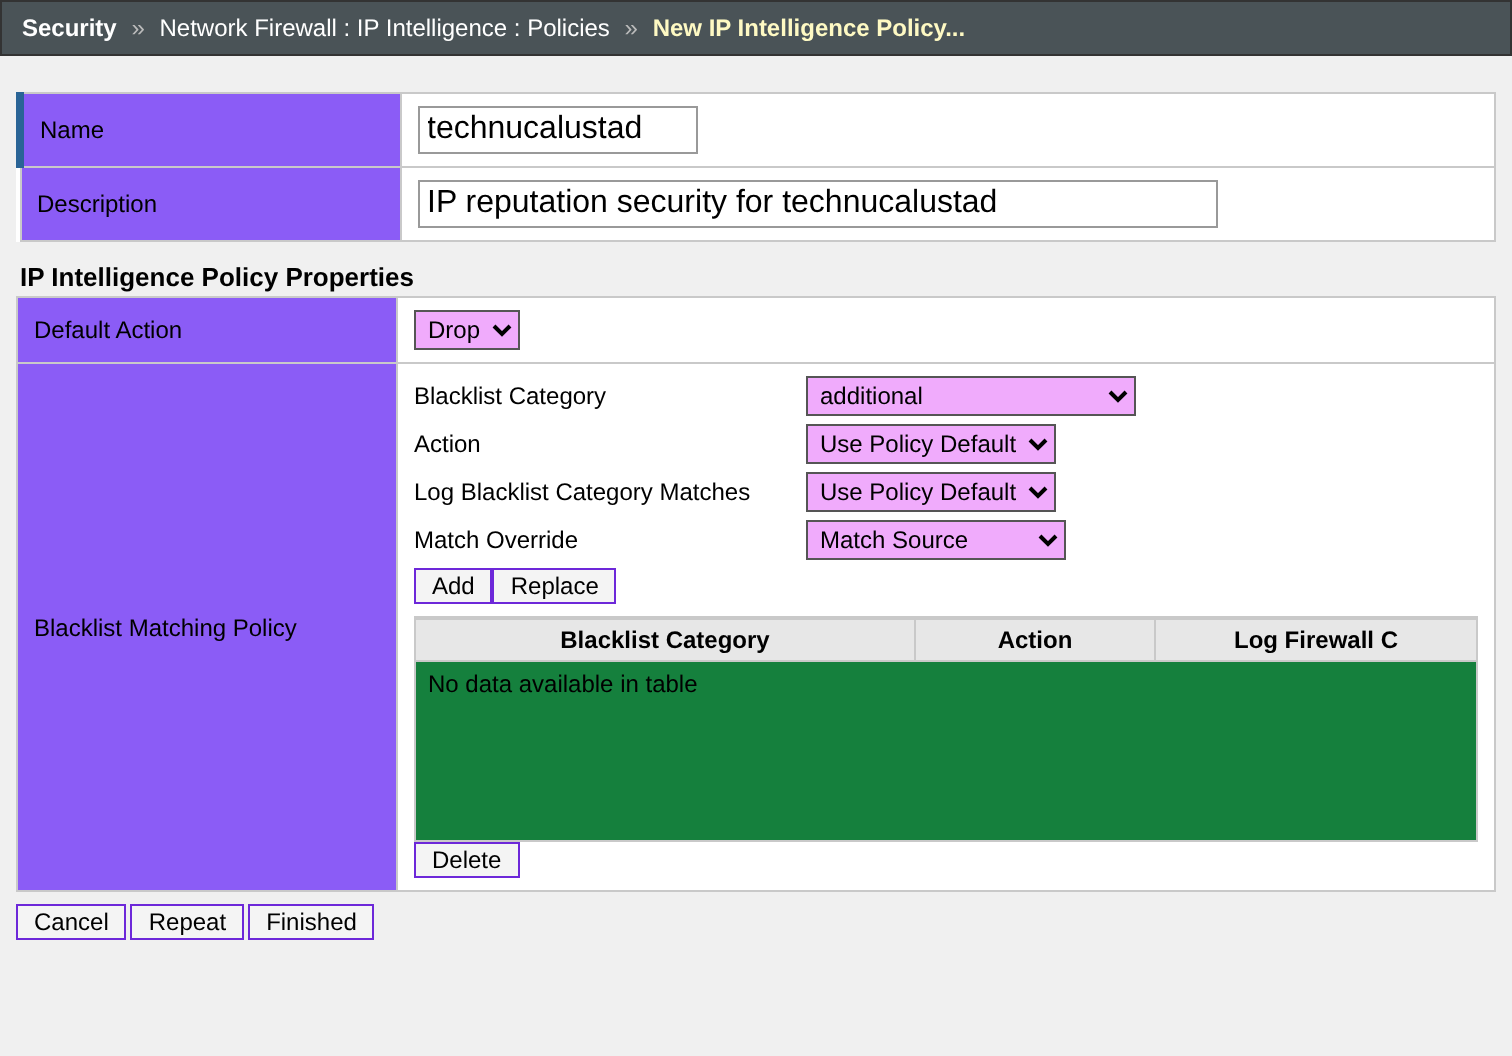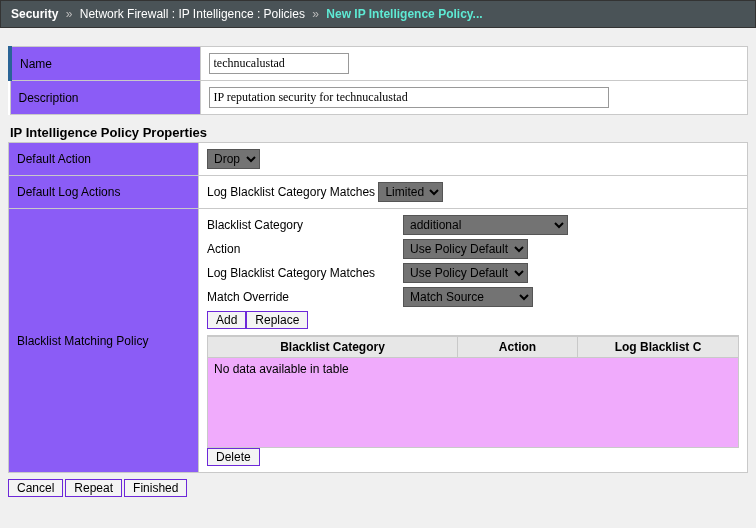--- a/index.html
+++ b/index.html
@@ -11,21 +11,21 @@
     color: #000;
   }
   .breadcrumb {
     background: #4a5357;
     color: #fff;
     padding: 6px 10px;
     font-size: 12px;
     border: 1px solid #333;
   }
   .breadcrumb .sep { color: #bbb; margin: 0 4px; }
-  .breadcrumb .current { color: #5eead4; font-weight: bold; }
+  .breadcrumb .current { color: #fef9c3; font-weight: bold; }
   .breadcrumb b { font-weight: bold; }
   .content { padding: 18px 8px 8px 8px; }
   .section-title {
     font-weight: bold;
     font-size: 13px;
     margin: 10px 0 2px 0;
     padding-left: 2px;
   }
   table.form {
     width: 100%;
@@ -41,30 +41,29 @@
     background: #8b5cf6;
     width: 190px;
     font-weight: normal;
     text-align: left;
     vertical-align: middle;
   }
   .accent th.label { border-left: 4px solid #2a6496; }
   .field-row { display: flex; align-items: center; gap: 6px; margin-bottom: 4px; }
   .field-row label { min-width: 190px; display: inline-block; }
   input[type=text] {
-    font-size: 12px;
+    font-size: 16px;
     padding: 2px 4px;
     border: 1px solid #999;
-    font-family: Liberation Serif, serif;
   }
   select {
     font-size: 12px;
     padding: 1px 2px;
     border: 1px solid #555;
-    background: #737373;
+    background: #f0abfc;
   }
   .wide { width: 400px; }
   .med  { width: 140px; }
   .btn {
     font-size: 12px;
     padding: 1px 8px;
     border: 1px solid #6d28d9;
     background: #f4f4f4;
     cursor: pointer;
   }
@@ -82,21 +81,21 @@
     font-weight: bold;
     padding: 3px 6px;
     text-align: center;
     font-size: 12px;
   }
   .inner .scrollbox {
     border: 1px solid #c9c9c9;
     border-top: none;
     height: 90px;
     padding: 4px 6px;
-    background: #f0abfc;
+    background: #15803d;
     overflow: auto;
   }
   .footer-btns { margin-top: 6px; }
   .footer-btns .btn { margin-right: 2px; }
 </style>
 </head>
 <body>
 
 <div class="breadcrumb">
   <b>Security</b>
@@ -130,29 +129,20 @@
     <tbody>
         <tr>
       <th class="label">Default Action</th>
       <td>
         <select>
           <option>Drop</option>
         </select>
       </td>
     </tr>
     <tr>
-      <th class="label">Default Log Actions</th>
-      <td>
-        <span>Log Blacklist Category Matches</span>
-        <select>
-          <option>Limited</option>
-        </select>
-      </td>
-    </tr>
-    <tr>
       <th class="label" style="vertical-align:middle">Blacklist Matching Policy</th>
       <td>
         <div class="field-row">
           <label>Blacklist Category</label>
           <select style="width:165px">
             <option>additional</option>
           </select>
         </div>
         <div class="field-row">
           <label>Action</label>
@@ -174,21 +164,21 @@
         </div>
         <div>
           <button class="btn">Add</button><button class="btn">Replace</button>
         </div>
         <div class="inner">
           <table class="list">
             <tbody>
                   <tr>
               <th style="width:250px">Blacklist Category</th>
               <th style="width:120px">Action</th>
-              <th>Log Blacklist C</th>
+              <th>Log Firewall C</th>
             </tr>
           </tbody>
               </table>
           <div class="scrollbox">
             <span>No data available in table</span>
           </div>
           <button class="btn" style="margin-top:0">Delete</button>
         </div>
       </td>
     </tr>

